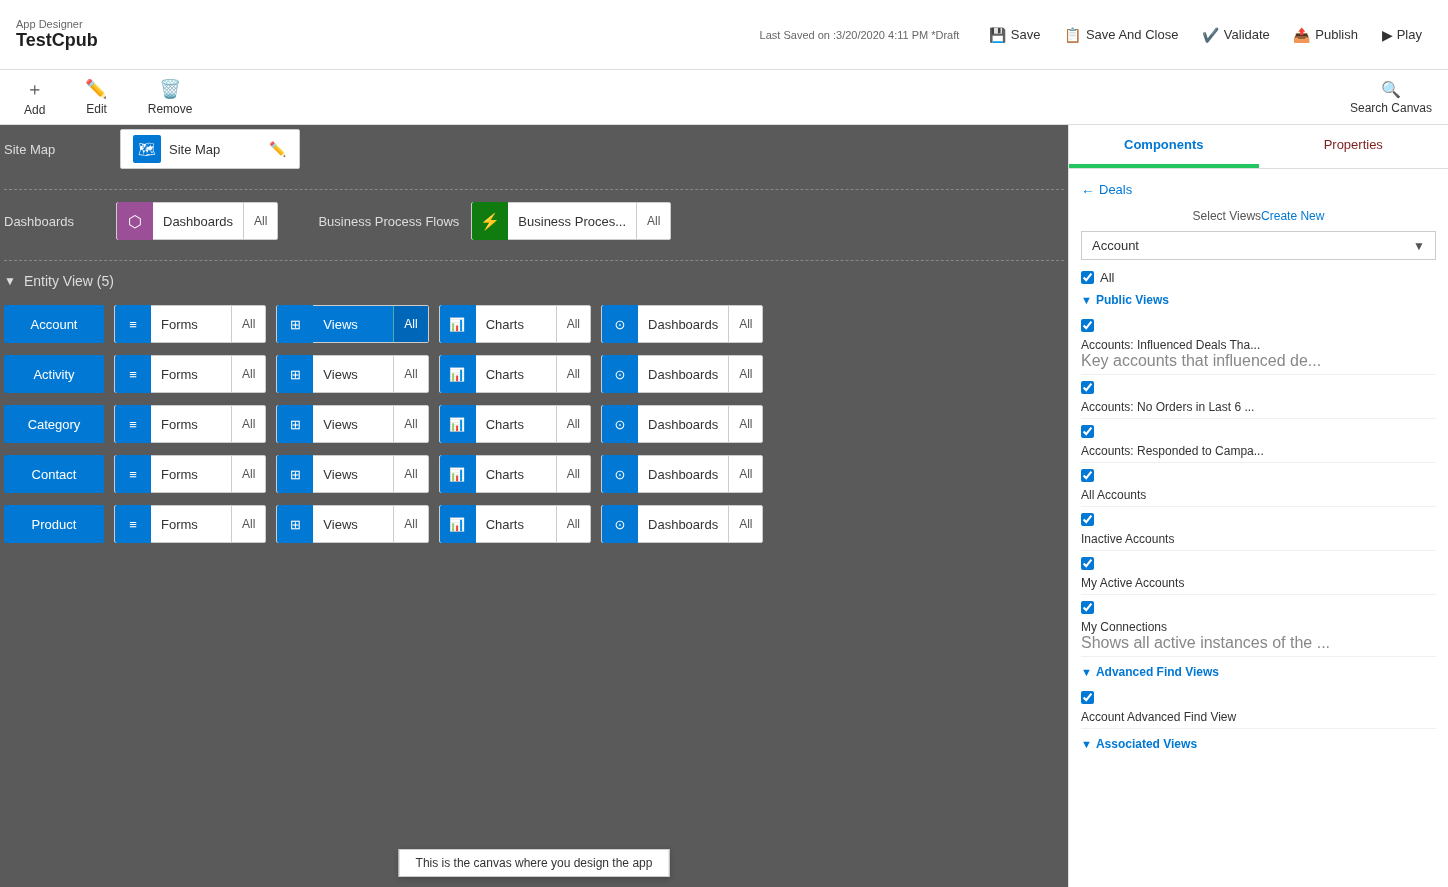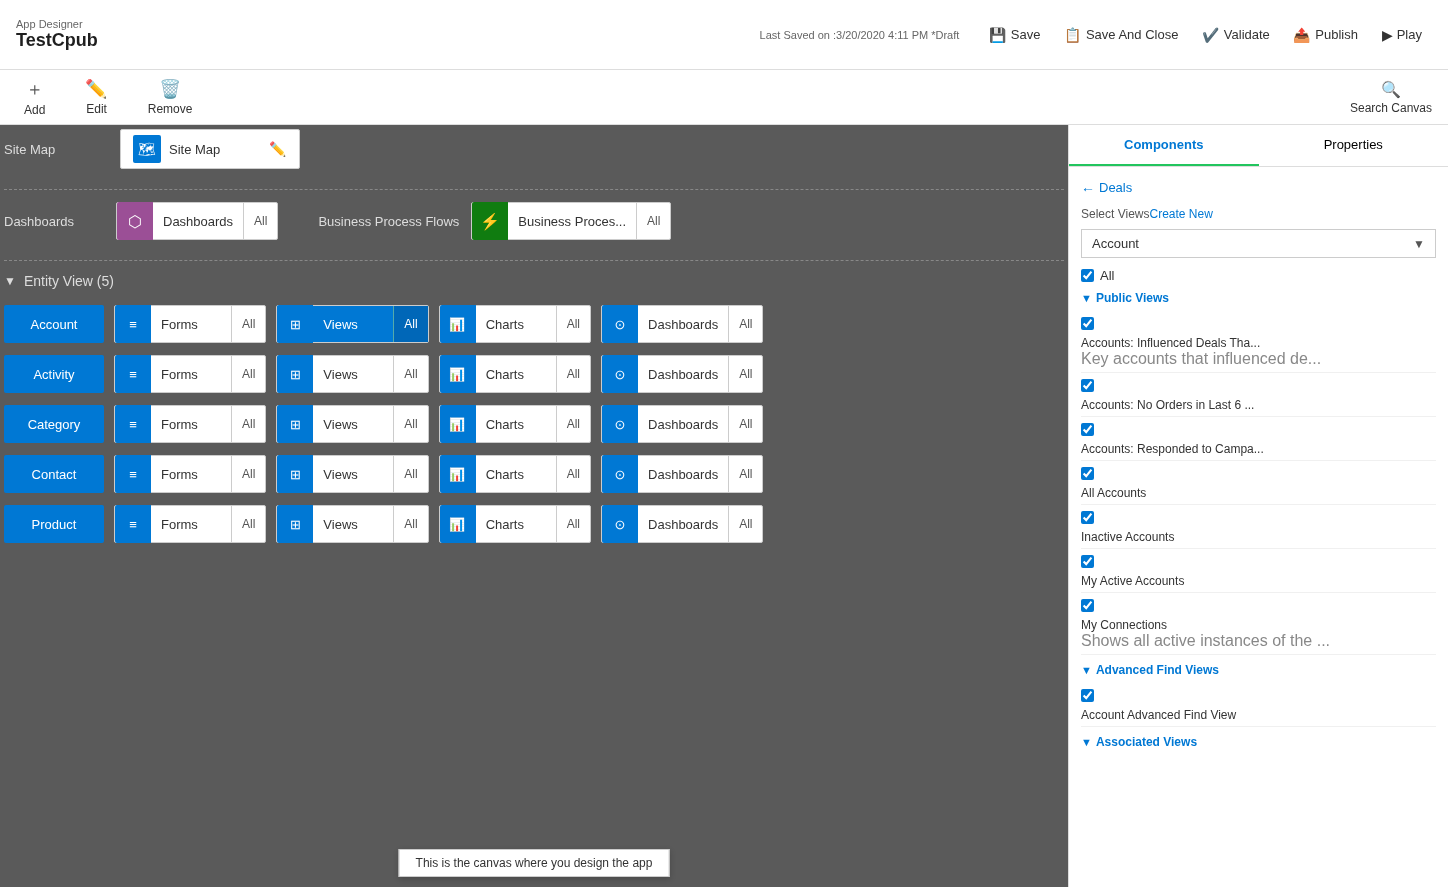--- a/index.html
+++ b/index.html
@@ -54,28 +54,28 @@
     .entity-rows { display: flex; flex-direction: column; gap: 12px; }
     .entity-row { display: flex; align-items: center; gap: 10px; }
     .entity-name-btn { background: #0078d4; color: #fff; border: none; padding: 0 16px; height: 38px; min-width: 100px; font-size: 13px; font-weight: 500; cursor: pointer; border-radius: 2px; }
 
     
     .tooltip-bar { position: absolute; bottom: 32px; left: 50%; transform: translateX(-50%); background: #fff; border: 1px solid #ccc; padding: 6px 16px; font-size: 12px; color: #333; box-shadow: 0 2px 6px rgba(0,0,0,0.2); white-space: nowrap; }
 
     
     .right-panel { width: 380px; background: #fff; border-left: 1px solid #ddd; display: flex; flex-direction: column; overflow: hidden; }
     .right-panel-tabs { display: flex; border-bottom: 1px solid #ddd; }
-    .right-panel-tab { flex: 1; text-align: center; padding: 12px; font-size: 13px; cursor: pointer; color: #000000; }
-    .right-panel-tab.active { border-bottom: 2px solid #22c55e; color: #0078d4; font-weight: 600; }
+    .right-panel-tab { flex: 1; text-align: center; padding: 12px; font-size: 13px; cursor: pointer; color: #7f1d1d; }
+    .right-panel-tab.active { border-bottom: 4px solid #22c55e; color: #0078d4; font-weight: 600; }
     .right-panel-content { flex: 1; overflow-y: auto; padding: 12px; }
 
     .back-btn { display: flex; align-items: center; gap: 4px; color: #0078d4; cursor: pointer; font-size: 13px; margin-bottom: 12px; }
     .back-icon { font-size: 14px; }
 
-    .select-views-row { display: flex; align-items: center; justify-content: flex-start; margin-bottom: 8px; }
+    .select-views-row { display: flex; align-items: center; justify-content: center; margin-bottom: 8px; }
     .select-views-label { font-size: 12px; color: #555; }
     .create-new-link { color: #0078d4; font-size: 12px; cursor: pointer; }
     .dropdown-select { width: 100%; border: 1px solid #ccc; padding: 6px 10px; display: flex; align-items: center; justify-content: space-between; cursor: pointer; background: #fff; margin-bottom: 10px; font-size: 13px; }
     .dropdown-arrow { font-size: 12px; color: #555; }
 
     .checkbox-all { display: flex; align-items: center; gap: 6px; margin-bottom: 8px; font-size: 13px; }
     .checkbox-all input { accent-color: #0078d4; }
 
     .views-section { margin-bottom: 8px; }
     .views-section-header { display: flex; align-items: center; gap: 4px; color: #0078d4; font-size: 12px; font-weight: 600; margin-bottom: 6px; cursor: pointer; }

